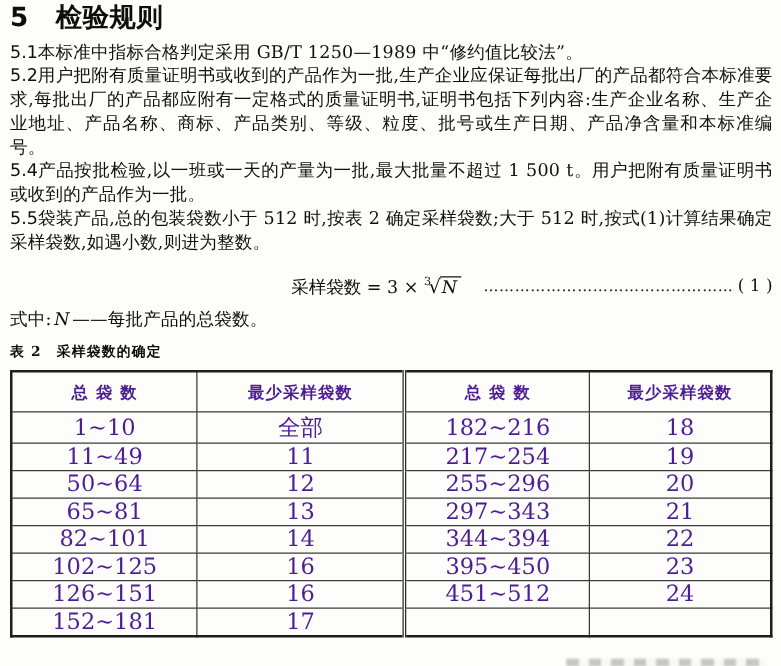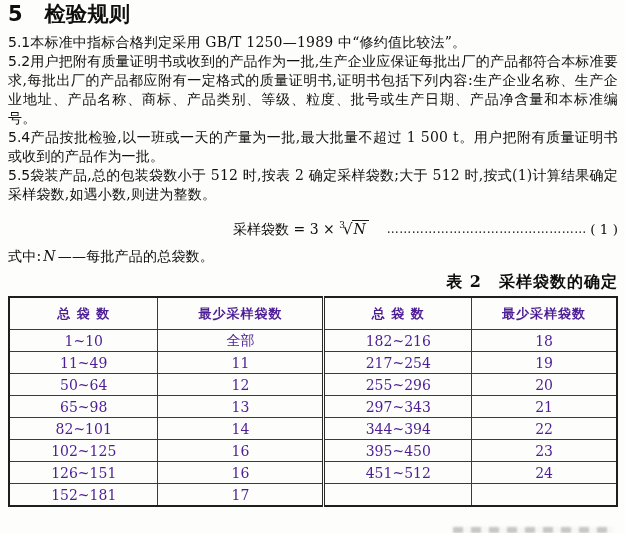--- a/index.html
+++ b/index.html
@@ -65,23 +65,23 @@
   }
   .eq-number { flex:none; font-size:13.5px; margin-left:2px; }
   .where-row {
     margin-top:7px;
     font-size:14px;
     line-height:18px;
     letter-spacing:0.2px;
   }
   .where-symbol { font-style:italic; padding:0 2px; }
   .table-caption {
-    text-align:right;
+    text-align:left;
     font-weight:bold;
-    font-size:16px;
+    font-size:11px;
     line-height:18px;
     margin-top:8px;
     letter-spacing:1px;
   }
   table.sampling {
     width:610px;
     margin:5px auto 0 auto;
     border-collapse:collapse;
     table-layout:fixed;
     border:2.5px solid #1e1e1e;
@@ -91,21 +91,21 @@
   table.sampling col.c3 { width:24.3%; }
   table.sampling col.c4 { width:23.9%; }
   table.sampling th {
     height:29px;
     font-size:13px;
     font-weight:bold;
     letter-spacing:1px;
   }
   table.sampling td {
     height:21px;
-    font-size:14px;
+    font-size:18px;
     padding:0;
   }
   table.sampling th, table.sampling td {
     border:1.5px solid #3b3b3b;
     text-align:center;
     vertical-align:middle;
     color:#4c1d95;
   }
   table.sampling th.mid-divider, table.sampling td.mid-divider {
     border-left:3px double #2a2a2a;
@@ -186,21 +186,21 @@
           <td class="mid-divider">217~254</td>
           <td>19</td>
         </tr>
         <tr>
           <td>50~64</td>
           <td>12</td>
           <td class="mid-divider">255~296</td>
           <td>20</td>
         </tr>
         <tr>
-          <td>65~98</td>
+          <td>65~81</td>
           <td>13</td>
           <td class="mid-divider">297~343</td>
           <td>21</td>
         </tr>
         <tr>
           <td>82~101</td>
           <td>14</td>
           <td class="mid-divider">344~394</td>
           <td>22</td>
         </tr>

